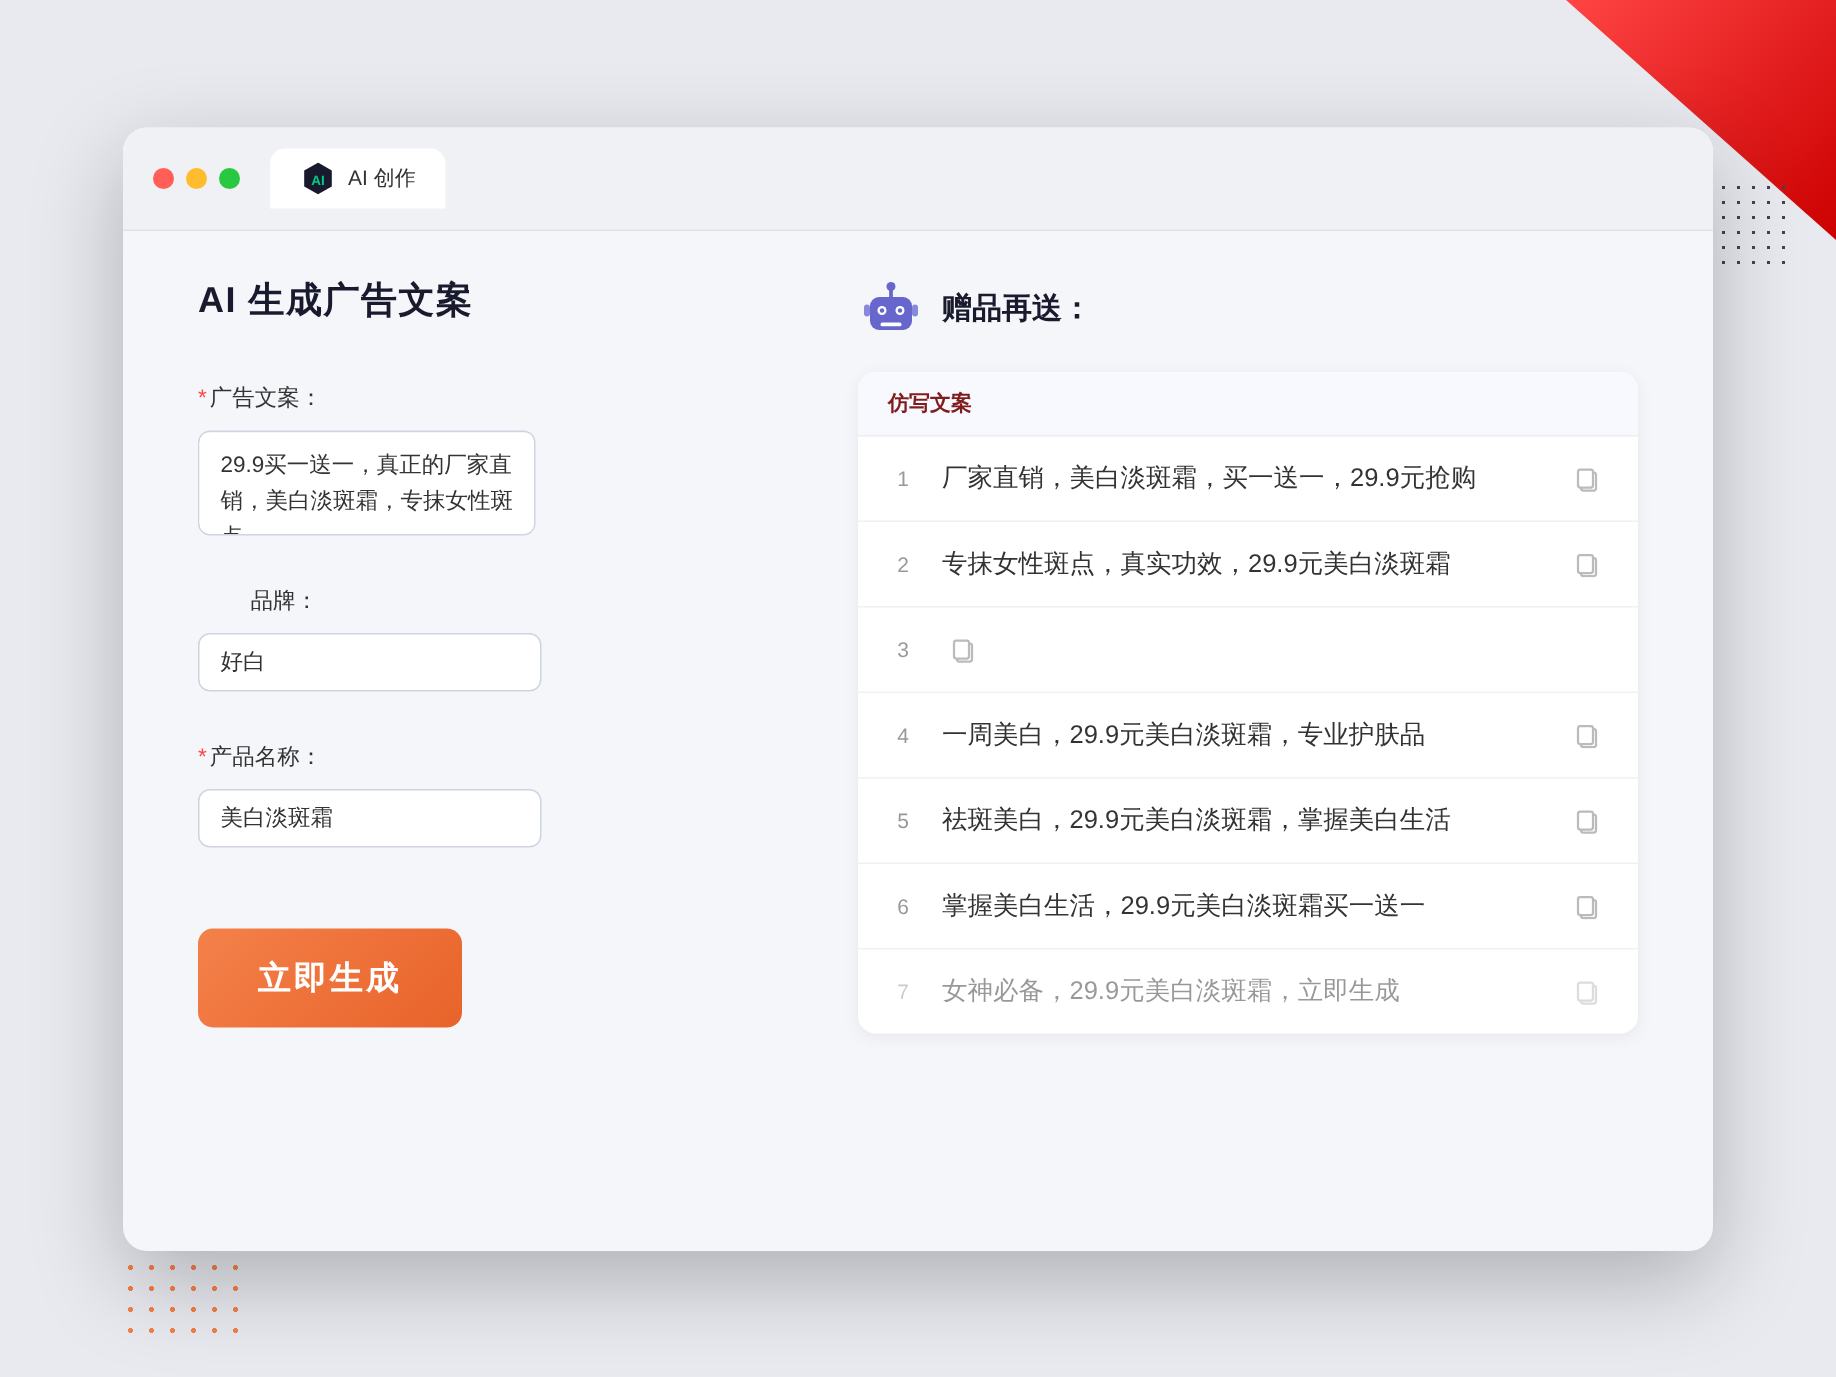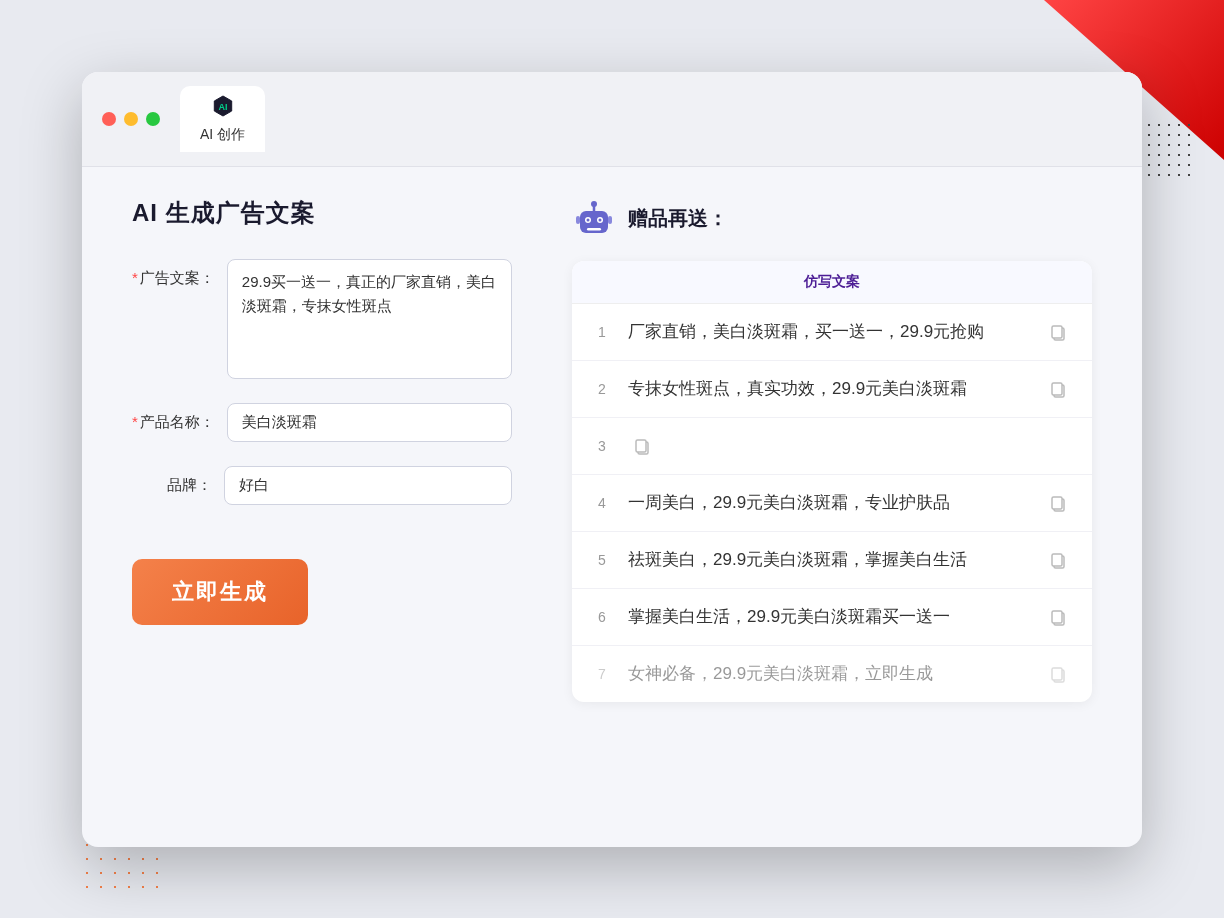--- a/index.html
+++ b/index.html
@@ -85,21 +85,20 @@
 
     .tab {
       background: #ffffff;
       border-radius: 10px 10px 0 0;
       padding: 8px 20px;
       display: flex;
       align-items: center;
       gap: 8px;
       font-size: 14px;
       color: #333;
-      flex-direction: column;
     }
 
     
     .ai-icon {
       width: 24px;
       height: 24px;
       position: relative;
       display: flex;
       align-items: center;
       justify-content: center;
@@ -129,20 +128,21 @@
       color: #1a1a2e;
       margin-bottom: 30px;
       letter-spacing: 1px;
     }
 
     .form-group {
       display: flex;
       align-items: flex-start;
       margin-bottom: 24px;
       gap: 12px;
+      flex-direction: column;
     }
 
     .form-label {
       font-size: 15px;
       color: #333;
       white-space: nowrap;
       padding-top: 10px;
       min-width: 80px;
       text-align: right;
     }
@@ -213,23 +213,22 @@
       border-radius: 12px;
       overflow: hidden;
       box-shadow: 0 2px 12px rgba(0,0,0,0.06);
     }
 
     .table-header {
       background: #f8f9ff;
       padding: 12px 20px;
       font-size: 14px;
       font-weight: 600;
-      color: #4c1d95;
+      color: #7f1d1d;
       border-bottom: 1px solid #eee;
-      text-align: center;
     }
 
     .table-row {
       display: flex;
       align-items: center;
       padding: 14px 20px;
       border-bottom: 1px solid #f0f0f5;
       gap: 16px;
     }
 
@@ -296,33 +295,33 @@
       
       <div class="form-group">
         <label class="form-label">
           <span class="required-star">*</span>广告文案：
         </label>
         <textarea class="form-textarea" style="">29.9买一送一，真正的厂家直销，美白淡斑霜，专抹女性斑点</textarea>
       </div>
 
       
       <div class="form-group">
+        <label class="form-label">品牌：</label>
+        <input class="form-input" type="text" value="好白" style="">
+      </div>
+
+      
+      <div class="form-group">
         <label class="form-label">
           <span class="required-star">*</span>产品名称：
         </label>
         <input class="form-input" type="text" value="美白淡斑霜" style="">
       </div>
 
       
-      <div class="form-group">
-        <label class="form-label">品牌：</label>
-        <input class="form-input" type="text" value="好白" style="">
-      </div>
-
-      
       <button class="generate-btn">立即生成</button>
     </div>
 
     <div class="right-panel">
 
       <div class="result-header">
         <div class="robot-icon">
           <svg viewBox="0 0 44 44" fill="none" xmlns="http://www.w3.org/2000/svg">
 
             <rect x="8" y="14" width="28" height="22" rx="6" fill="#6666cc"></rect>

